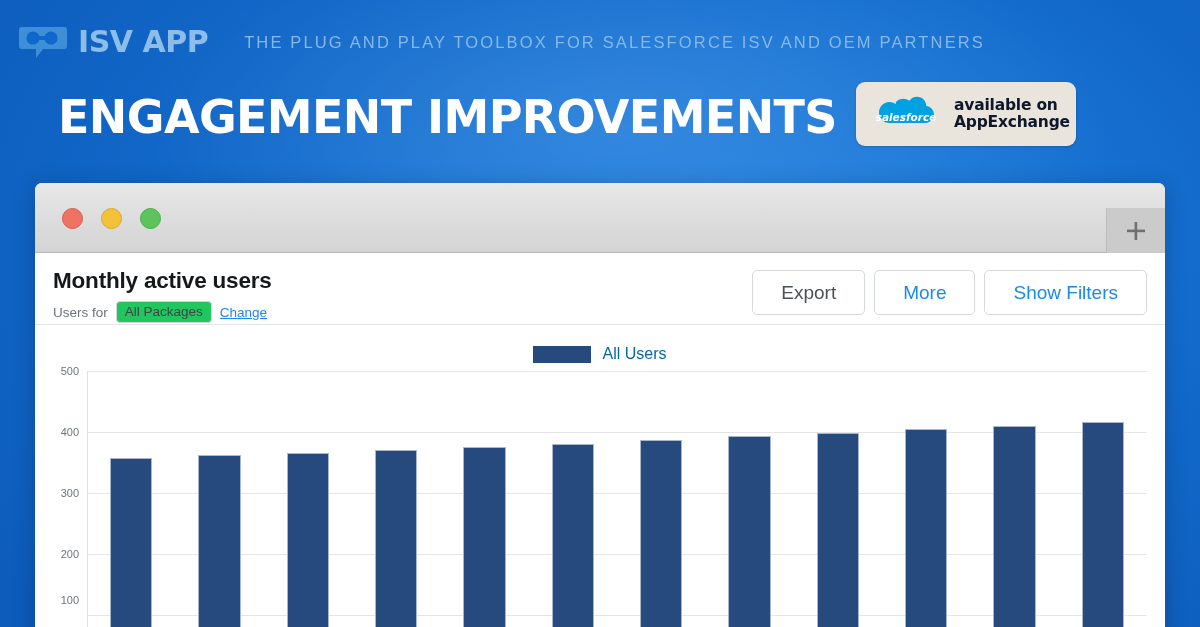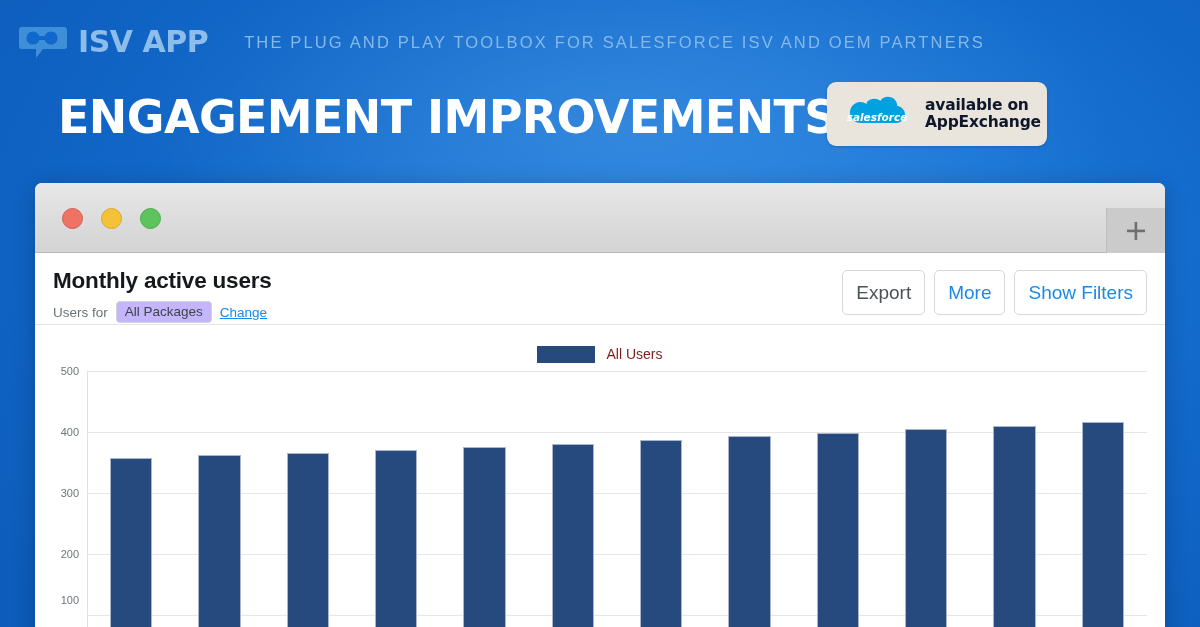--- a/index.html
+++ b/index.html
@@ -74,21 +74,21 @@
     letter-spacing: -0.6px;
     line-height: 1;
     white-space: nowrap;
     font-family: "DejaVu Sans", sans-serif;
   }
 
   
   .ae-badge {
     position: absolute;
     top: 82px;
-    left: 827px;
+    left: 856px;
     width: 220px;
     height: 64px;
     background: #e9e4dc;
     border-radius: 9px;
     display: flex;
     align-items: center;
     gap: 10px;
     padding: 0 12px;
     box-shadow: 0 1px 3px rgba(0,0,0,0.18);
     z-index: 6;
@@ -167,37 +167,37 @@
     align-items: center;
     gap: 8px;
     font-size: 13.5px;
     color: #6b7278;
   }
   .pill {
     border: 1px solid #d3d6d9;
     border-radius: 4px;
     padding: 2px 8px 3px;
     color: #3e4449;
-    background: #c4b5fd;
+    background: #22c55e;
     font-size: 13.5px;
   }
   .link { color: #1a89ec; font-size: 13.5px; }
   .head-actions {
     position: absolute;
     top: 17px;
     right: 18px;
     display: flex;
     gap: 9px;
   }
   .btn {
     border: 1px solid #d6d9dc;
     border-radius: 5px;
     background: #fff;
     height: 45px;
-    padding: 0 13px;
+    padding: 0 28px;
     display: flex;
     align-items: center;
     font-size: 19px;
     color: #4a5157;
     white-space: nowrap;
   }
   .btn.primary-link { color: #1a89ec; }
 
   
   .chart-wrap {
@@ -207,21 +207,21 @@
     padding-top: 12px;
   }
   .legend {
     display: flex;
     align-items: center;
     justify-content: center;
     gap: 11px;
     height: 34px;
   }
   .legend-swatch { width: 58px; height: 17px; background: #264a7e; }
-  .legend-label { font-size: 14px; color: #7f1d1d; }
+  .legend-label { font-size: 16px; color: #0369a1; }
 
   .plot {
     position: relative;
     margin-left: 52px;
     margin-right: 18px;
     height: 262px;
   }
   .gridline {
     position: absolute;
     left: 0; right: 0;

